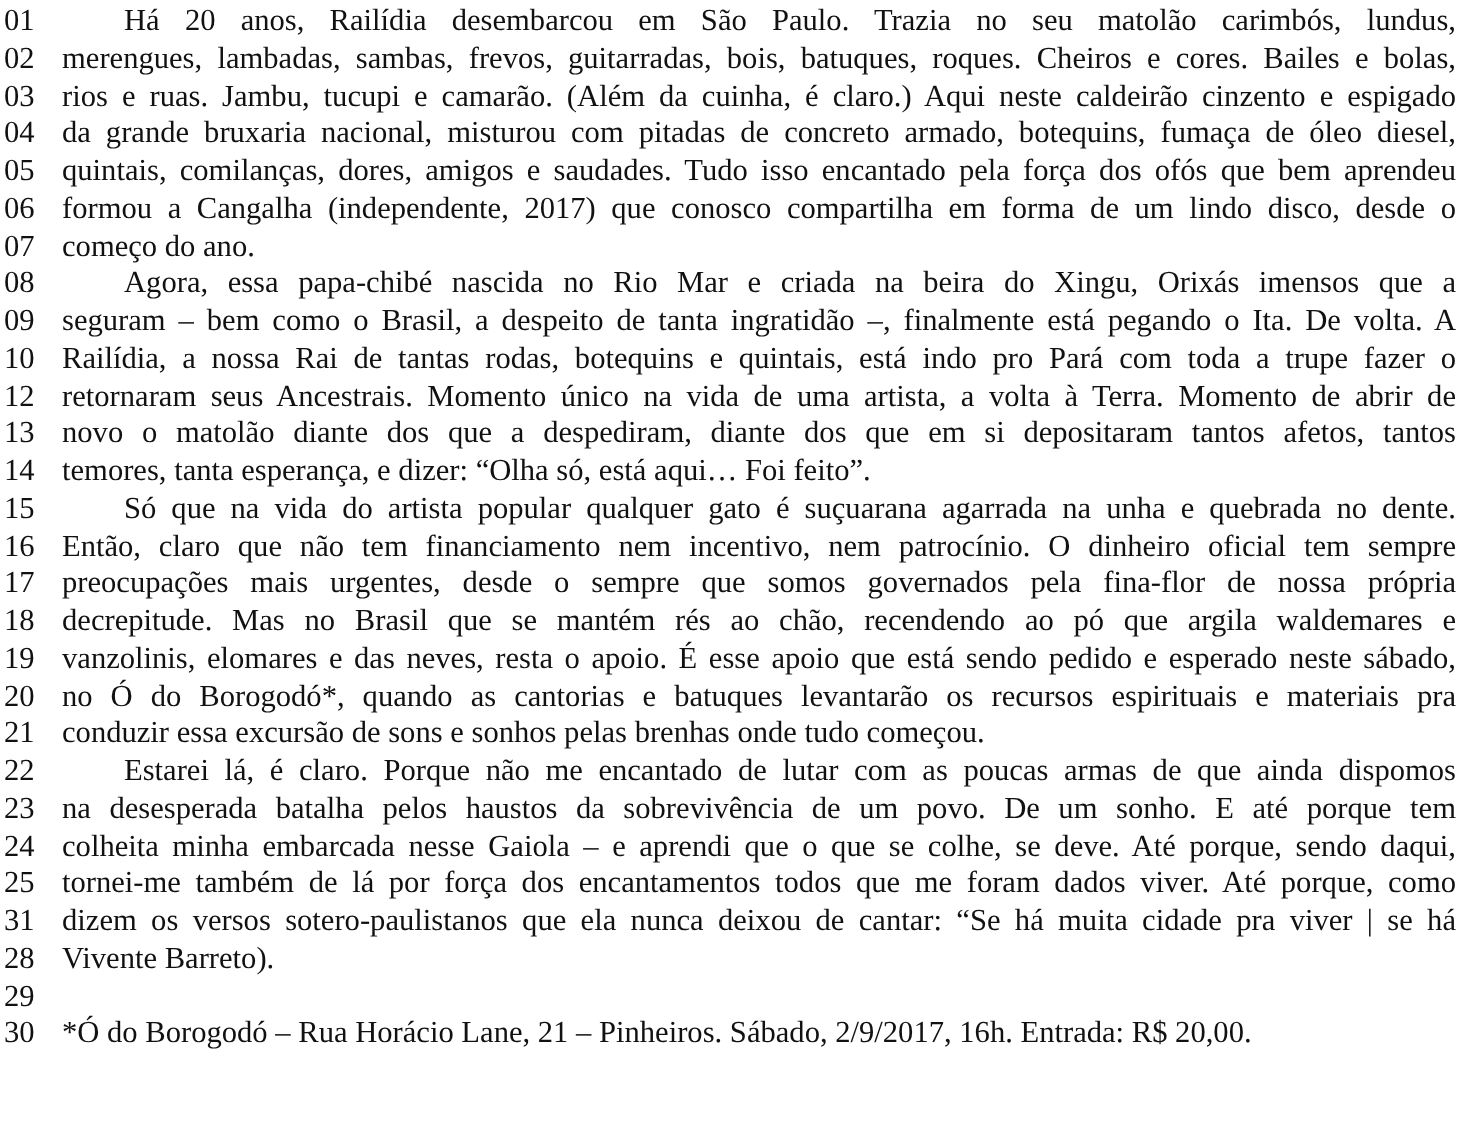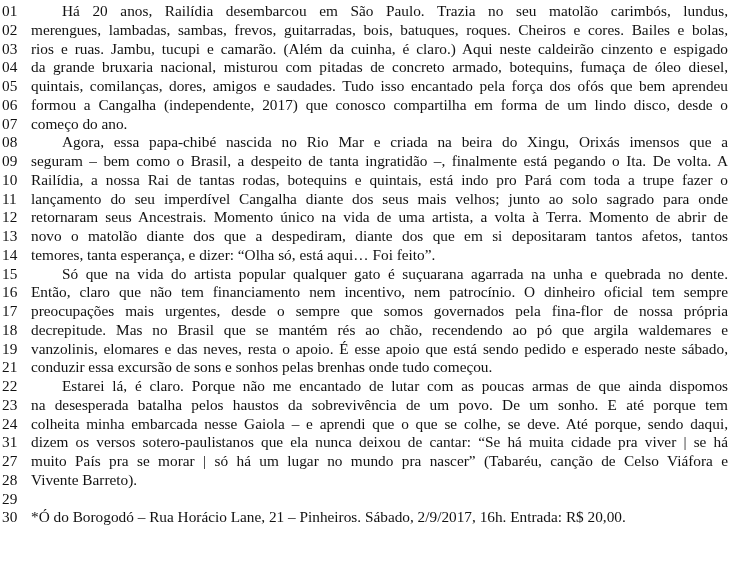--- a/index.html
+++ b/index.html
@@ -53,24 +53,20 @@
     </div>
     <div class="line">
       <span class="num">09</span>
       <span class="txt">seguram – bem como o Brasil, a despeito de tanta ingratidão –, finalmente está pegando o Ita. De volta. A</span>
     </div>
     <div class="line">
       <span class="num">10</span>
       <span class="txt">Railídia, a nossa Rai de tantas rodas, botequins e quintais, está indo pro Pará com toda a trupe fazer o</span>
     </div>
     <div class="line">
-      <span class="num">11</span>
-      <span class="txt">lançamento do seu imperdível Cangalha diante dos seus mais velhos; junto ao solo sagrado para onde</span>
-    </div>
-    <div class="line">
       <span class="num">12</span>
       <span class="txt">retornaram seus Ancestrais. Momento único na vida de uma artista, a volta à Terra. Momento de abrir de</span>
     </div>
     <div class="line">
       <span class="num">13</span>
       <span class="txt">novo o matolão diante dos que a despediram, diante dos que em si depositaram tantos afetos, tantos</span>
     </div>
     <div class="line">
       <span class="num">14</span>
       <span class="txt last">temores, tanta esperança, e dizer: “Olha só, está aqui… Foi feito”.</span>
@@ -89,42 +85,46 @@
     </div>
     <div class="line">
       <span class="num">18</span>
       <span class="txt">decrepitude. Mas no Brasil que se mantém rés ao chão, recendendo ao pó que argila waldemares e</span>
     </div>
     <div class="line">
       <span class="num">19</span>
       <span class="txt">vanzolinis, elomares e das neves, resta o apoio. É esse apoio que está sendo pedido e esperado neste sábado,</span>
     </div>
     <div class="line">
+      <span class="num">20</span>
+      <span class="txt">no Ó do Borogodó*, quando as cantorias e batuques levantarão os recursos espirituais e materiais pra</span>
+    </div>
+    <div class="line">
       <span class="num">21</span>
       <span class="txt last">conduzir essa excursão de sons e sonhos pelas brenhas onde tudo começou.</span>
     </div>
     <div class="line">
       <span class="num">22</span>
       <span class="txt indent">Estarei lá, é claro. Porque não me encantado de lutar com as poucas armas de que ainda dispomos</span>
     </div>
     <div class="line">
       <span class="num">23</span>
       <span class="txt">na desesperada batalha pelos haustos da sobrevivência de um povo. De um sonho. E até porque tem</span>
     </div>
     <div class="line">
       <span class="num">24</span>
       <span class="txt">colheita minha embarcada nesse Gaiola – e aprendi que o que se colhe, se deve. Até porque, sendo daqui,</span>
     </div>
     <div class="line">
+      <span class="num">25</span>
+      <span class="txt">tornei-me também de lá por força dos encantamentos todos que me foram dados viver. Até porque, como</span>
+    </div>
+    <div class="line">
       <span class="num">31</span>
       <span class="txt">dizem os versos sotero-paulistanos que ela nunca deixou de cantar: “Se há muita cidade pra viver | se há</span>
-    </div>
-    <div class="line">
-      <span class="num">27</span>
-      <span class="txt">muito País pra se morar | só há um lugar no mundo pra nascer” (Tabaréu, canção de Celso Viáfora e</span>
     </div>
     <div class="line">
       <span class="num">28</span>
       <span class="txt last">Vivente Barreto).</span>
     </div>
     <div class="line">
       <span class="num">29</span>
       <span class="txt last"></span>
     </div>
     <div class="line">

